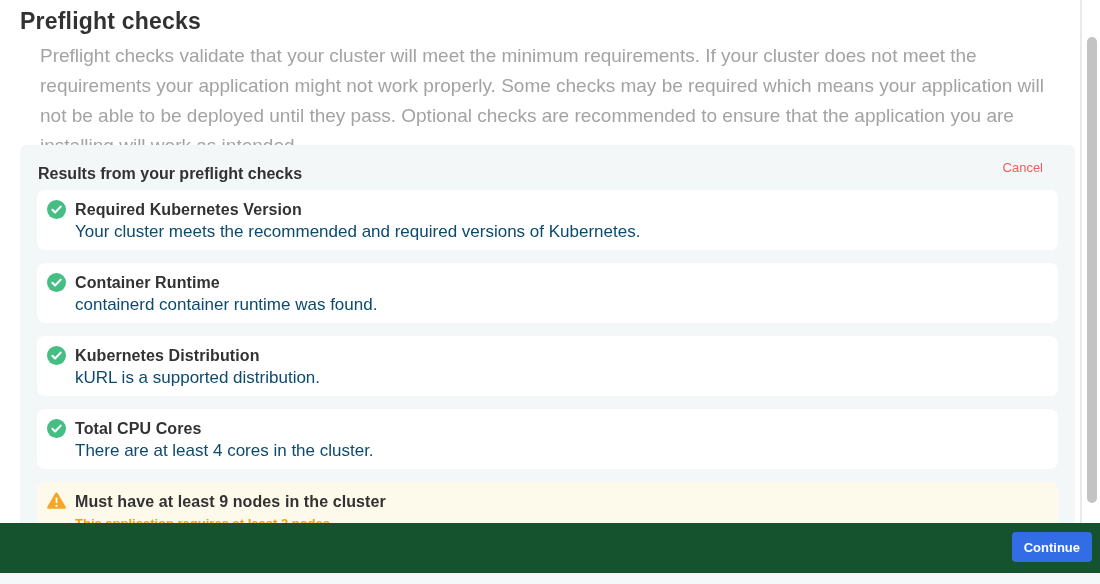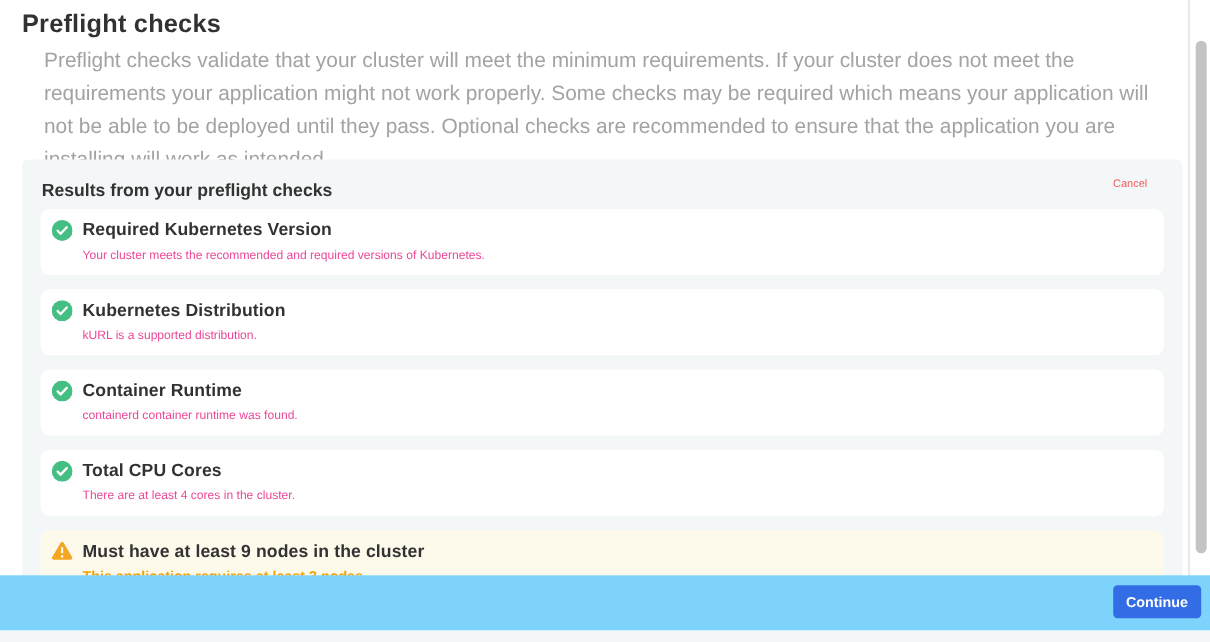--- a/index.html
+++ b/index.html
@@ -16,32 +16,32 @@
   .header { position:absolute; left:20px; top:6px; width:1046px; }
   .page-title { font-size:23px; line-height:30px; font-weight:700; color:#323232; letter-spacing:.2px; }
   .page-desc { margin-top:5px; font-size:19px; line-height:30px; color:var(--body-text,#a3a3a3);margin-left:20px; }
 
   
   .panel { position:absolute; left:20px; top:145px; width:1055px; height:414px;
     background:var(--panel-bg,#f4f7f8); border-radius:6px; padding:12px 17px 20px; }
   .panel-header { display:flex; justify-content:space-between; align-items:center;
     height:20px; margin-bottom:13px; padding:0 15px 0 1px; }
   .panel-title { font-size:16px; font-weight:700; color:#323232;margin-top:14px; }
-  .cancel-link { font-size:10px; color:var(--cancel,#f55b5b); cursor:pointer; }
+  .cancel-link { font-size:13px; color:var(--cancel,#f55b5b); cursor:pointer; }
 
   .check-card { position:relative; background:#ffffff; border-radius:8px; height:60px;
     padding:9px 10px 9px 38px; margin-bottom:13px; }
   .check-card.warn { background:var(--warning-bg,#fdfaeb); }
   .check-icon { position:absolute; left:10px; top:10px; width:19px; height:19px; display:block; }
   .check-title { font-size:16px; font-weight:700; color:#323232; line-height:22px; letter-spacing:.1px; }
-  .check-message { font-size:11px; color:#ec4899; line-height:18px; margin-top:2px; }
+  .check-message { font-size:17px; color:#0c4a6e; line-height:18px; margin-top:2px; }
   .check-card.warn .check-message { color:var(--warning-text,#f7a000); font-weight:700; font-size:13px; }
 
   
-  .footer { position:absolute; left:0; bottom:0; width:1100px; height:61px; background:#7dd3fc; }
+  .footer { position:absolute; left:0; bottom:0; width:1100px; height:61px; background:#14532d; }
   .footer-strip { position:absolute; left:0; bottom:0; width:1100px; height:11px; background:#f5f8f8; }
   .continue-btn { position:absolute; right:8px; top:9px; height:30px; padding:0 12px;
     background:var(--primary,#326de6); color:#ffffff; font-family:"Liberation Sans", sans-serif;
     font-size:13px; font-weight:700; border:none; border-radius:4px; cursor:pointer; }
 </style>
 </head>
 <body>
 
 <div class="page">
 
@@ -65,32 +65,32 @@
       <div class="check-title">Required Kubernetes Version</div>
       <div class="check-message">Your cluster meets the recommended and required versions of Kubernetes.</div>
     </div>
   </div>
         <div class="check-card pass">
     <span class="check-icon"><svg viewBox="0 0 19 19" width="19" height="19">
               <circle cx="9.5" cy="9.5" r="9.5" fill="var(--success,#44be82)"></circle>
               <path d="M5.4 9.8l2.7 2.7 5.6-5.9" stroke="#fff" stroke-width="2.1" fill="none" stroke-linecap="round" stroke-linejoin="round"></path>
             </svg></span>
     <div class="check-text">
-      <div class="check-title">Kubernetes Distribution</div>
-      <div class="check-message">kURL is a supported distribution.</div>
+      <div class="check-title">Container Runtime</div>
+      <div class="check-message">containerd container runtime was found.</div>
     </div>
   </div>
         <div class="check-card pass">
     <span class="check-icon"><svg viewBox="0 0 19 19" width="19" height="19">
               <circle cx="9.5" cy="9.5" r="9.5" fill="var(--success,#44be82)"></circle>
               <path d="M5.4 9.8l2.7 2.7 5.6-5.9" stroke="#fff" stroke-width="2.1" fill="none" stroke-linecap="round" stroke-linejoin="round"></path>
             </svg></span>
     <div class="check-text">
-      <div class="check-title">Container Runtime</div>
-      <div class="check-message">containerd container runtime was found.</div>
+      <div class="check-title">Kubernetes Distribution</div>
+      <div class="check-message">kURL is a supported distribution.</div>
     </div>
   </div>
         <div class="check-card pass">
     <span class="check-icon"><svg viewBox="0 0 19 19" width="19" height="19">
               <circle cx="9.5" cy="9.5" r="9.5" fill="var(--success,#44be82)"></circle>
               <path d="M5.4 9.8l2.7 2.7 5.6-5.9" stroke="#fff" stroke-width="2.1" fill="none" stroke-linecap="round" stroke-linejoin="round"></path>
             </svg></span>
     <div class="check-text">
       <div class="check-title">Total CPU Cores</div>
       <div class="check-message">There are at least 4 cores in the cluster.</div>

